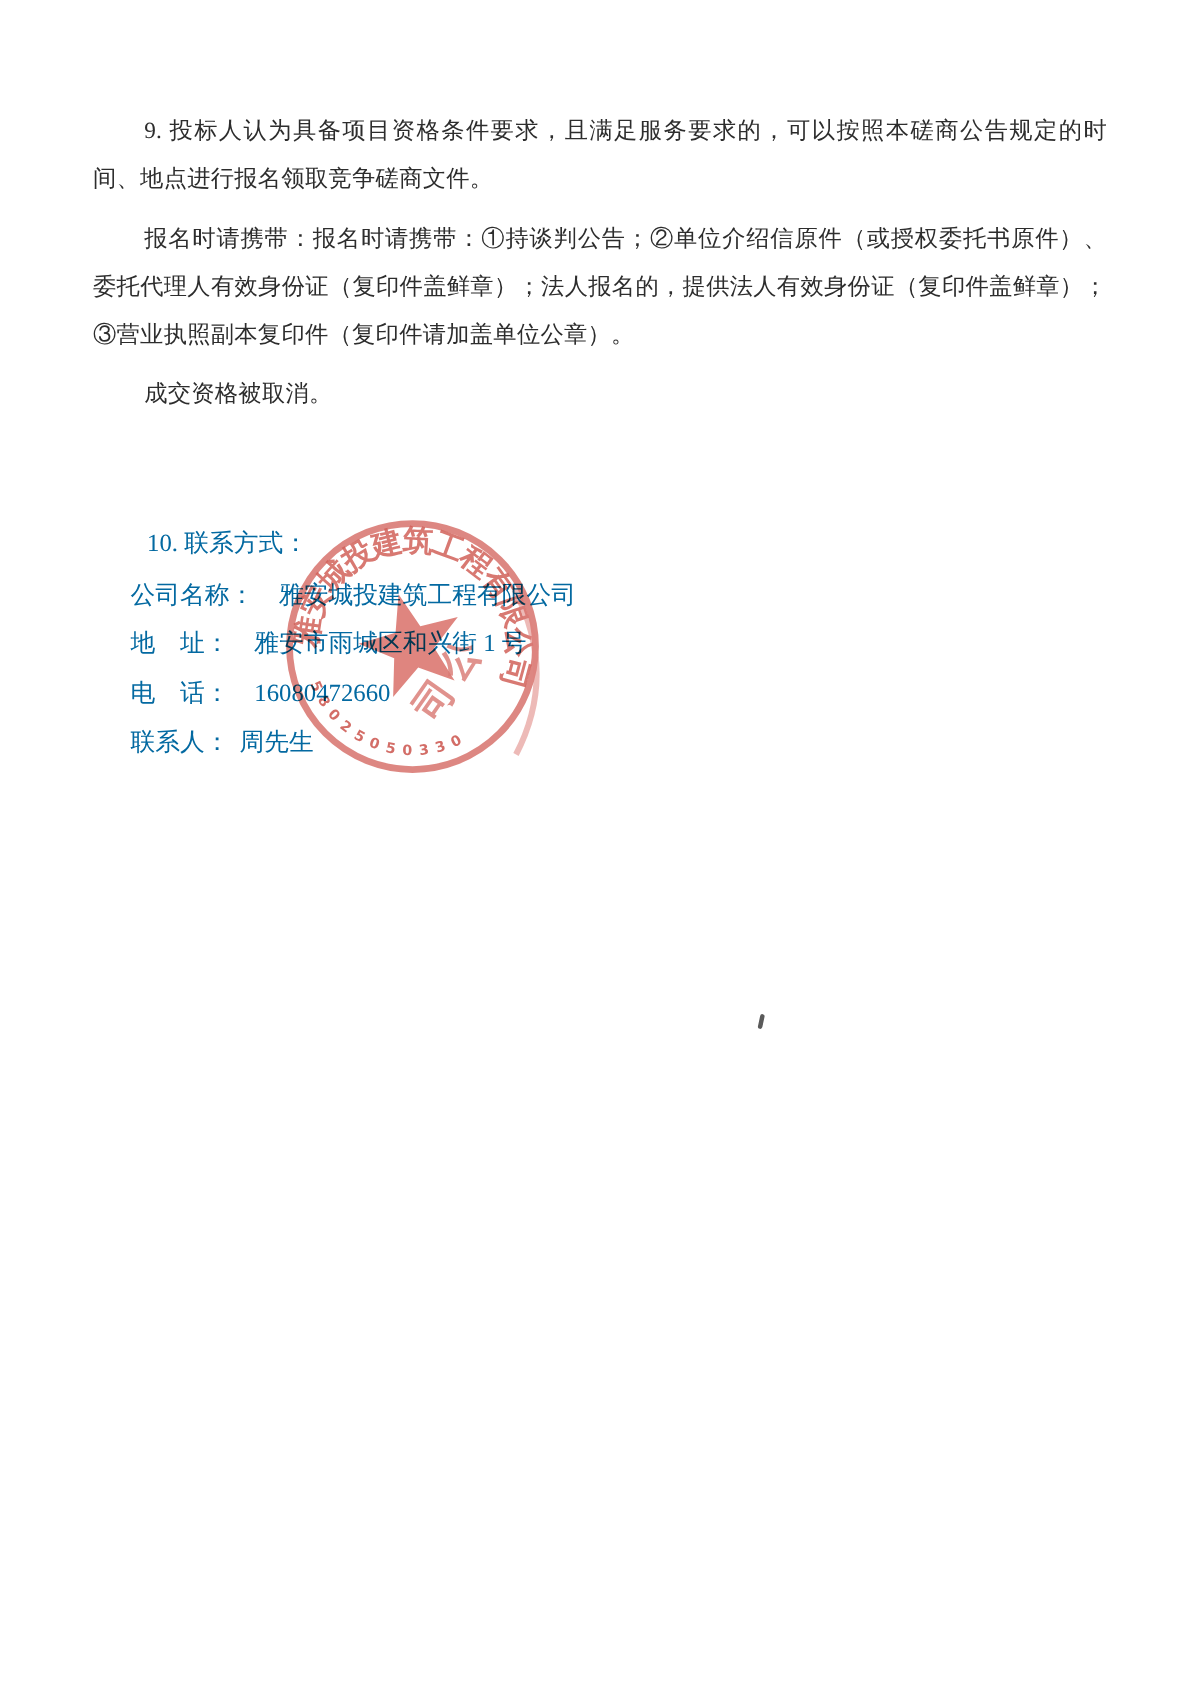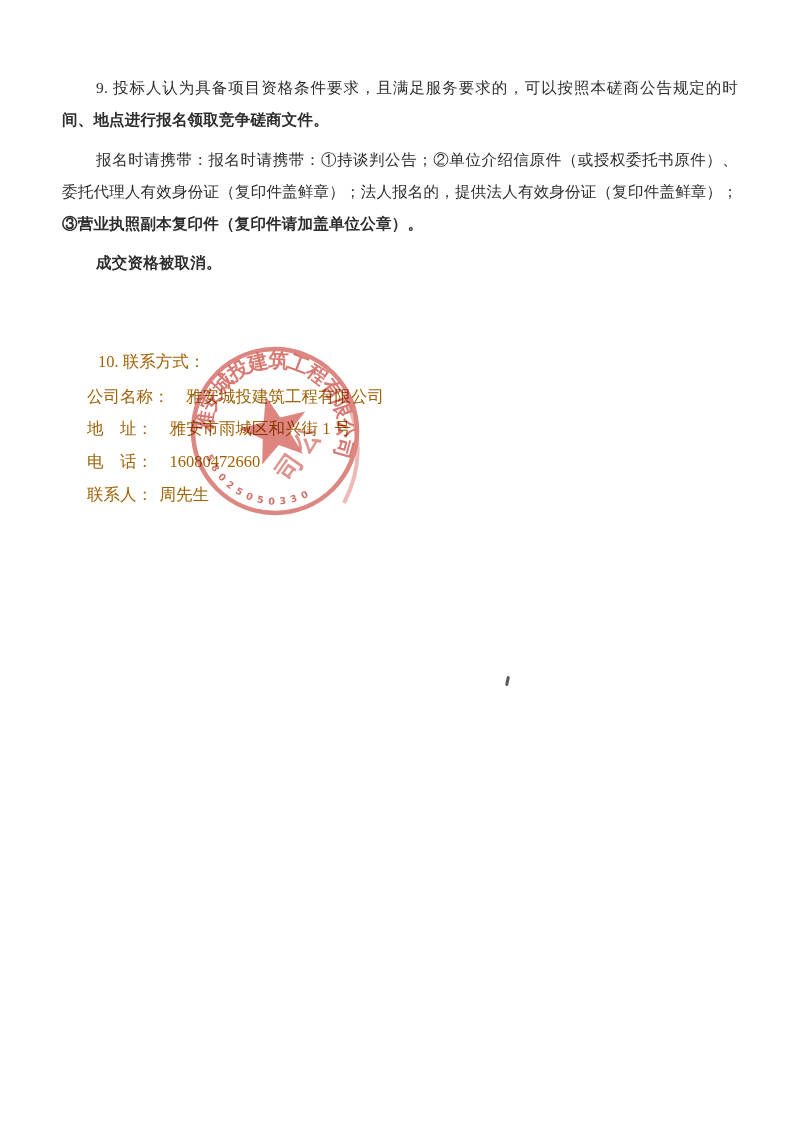--- a/index.html
+++ b/index.html
@@ -13,29 +13,29 @@
   .para{
     position:absolute;
     left:62px;
     width:676px;
     font-size:15.5px;
     line-height:32px;
     color:#2d2d2d;
     letter-spacing:0.2px;
   }
   .pline{ text-align:justify; text-align-last:justify; }
-  .pline.last{ text-align-last:left;font-weight:bold; }
+  .pline.last{ text-align-last:left; }
   .para .pline:first-child{ text-indent:2.2em; }
 
   .cline{
     position:absolute;
     left:87px;
     font-size:16.5px;
     line-height:17px;
-    color:#a16207;
+    color:#0369a1;
     white-space:nowrap;
   }
   .cline .val{ margin-left:1em; }
   .cline .val.tight{ margin-left:0.4em;text-align:right; }
   .cline.heading{ left:98px; }
 
   .seal-svg{
     position:absolute;
     left:0; top:0;
     width:800px; height:1131px;

